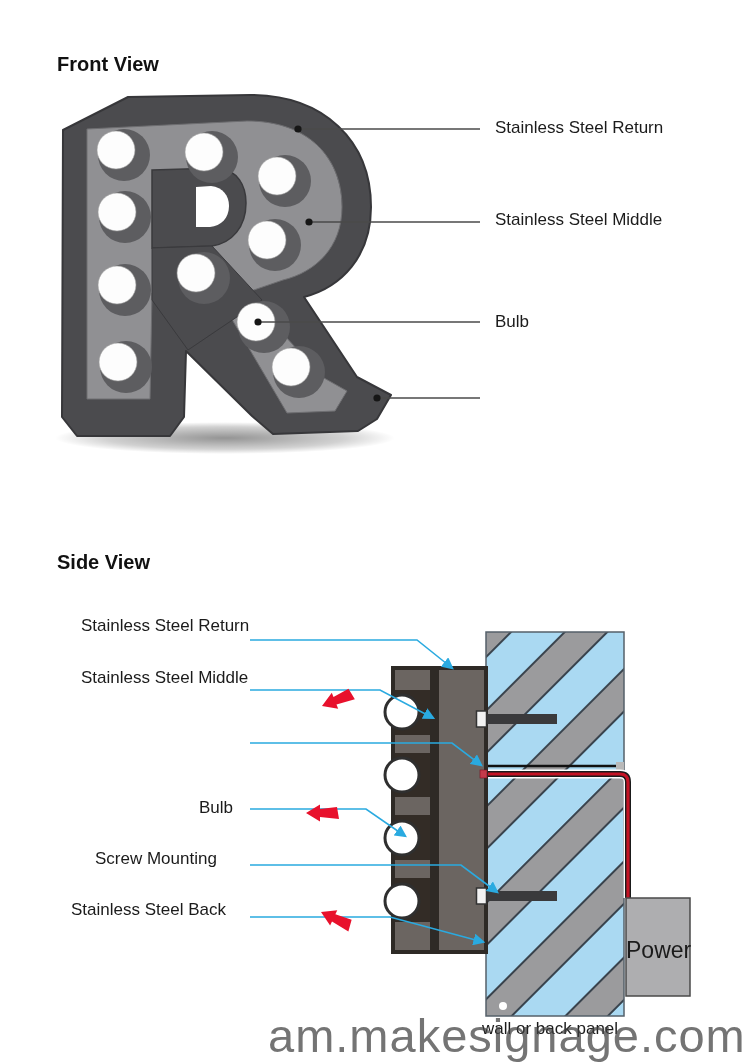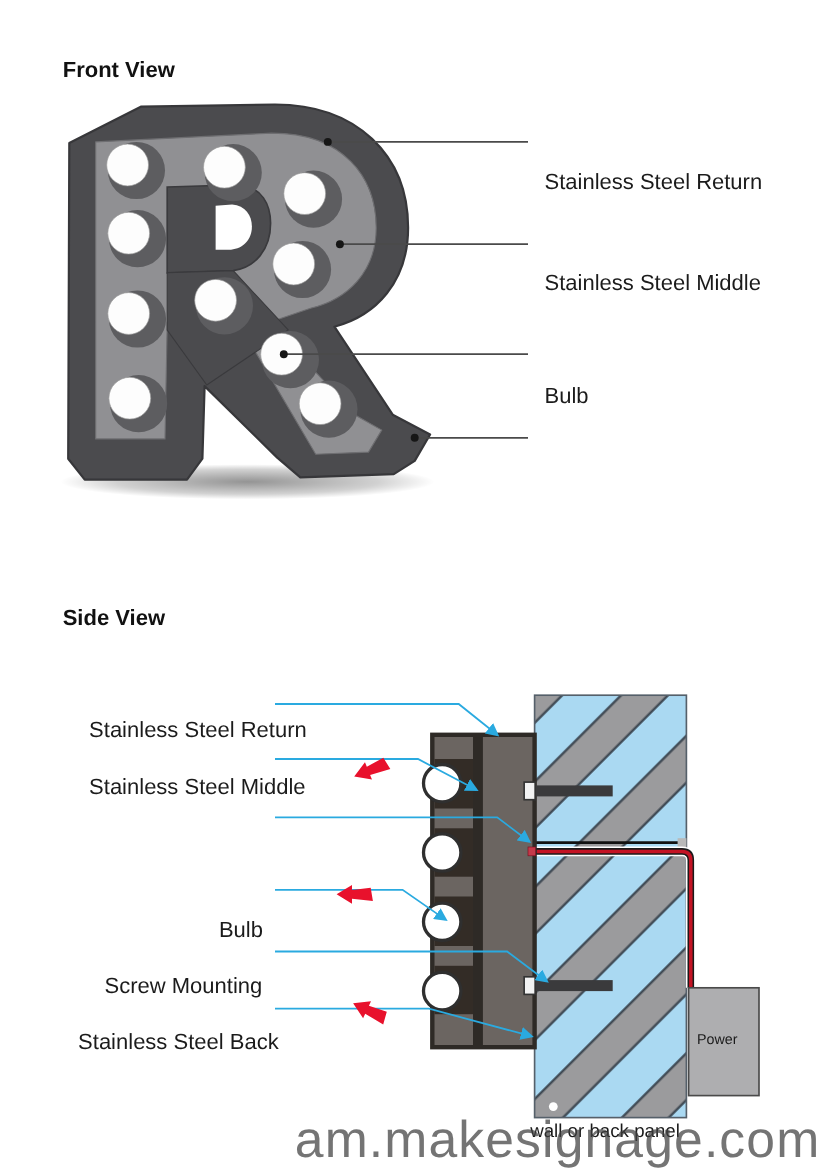--- a/index.html
+++ b/index.html
@@ -1,22 +1,22 @@
 <!DOCTYPE html>
 <html><head>
 <meta charset="utf-8">
 <style>
   html,body{margin:0;padding:0;background:#ffffff;}
   #canvas{position:relative;width:750px;height:1064px;background:#ffffff;overflow:hidden;
           font-family:"Liberation Sans",sans-serif;}
   #art{position:absolute;left:0;top:0;width:750px;height:1064px;}
   .txt{position:absolute;white-space:nowrap;color:#1b1b1b;line-height:1.1;}
   .title{font-size:20px;font-weight:600;color:#111;}
-  .lbl{font-size:20px;margin-top:36px;}
-  .power-lbl{font-size:13px;width:52px;text-align:center;}
+  .lbl{font-size:17px;}
+  .power-lbl{font-size:23px;width:52px;text-align:center;}
   .wall-lbl{font-size:17px;}
   .watermark{font-size:47px;color:#404040;opacity:.72;letter-spacing:1px;}
 </style>
 </head>
 <body>
 
 <div id="canvas">
 
   <svg id="art" viewBox="0 0 750 1064" xmlns="http://www.w3.org/2000/svg">
     <defs>

